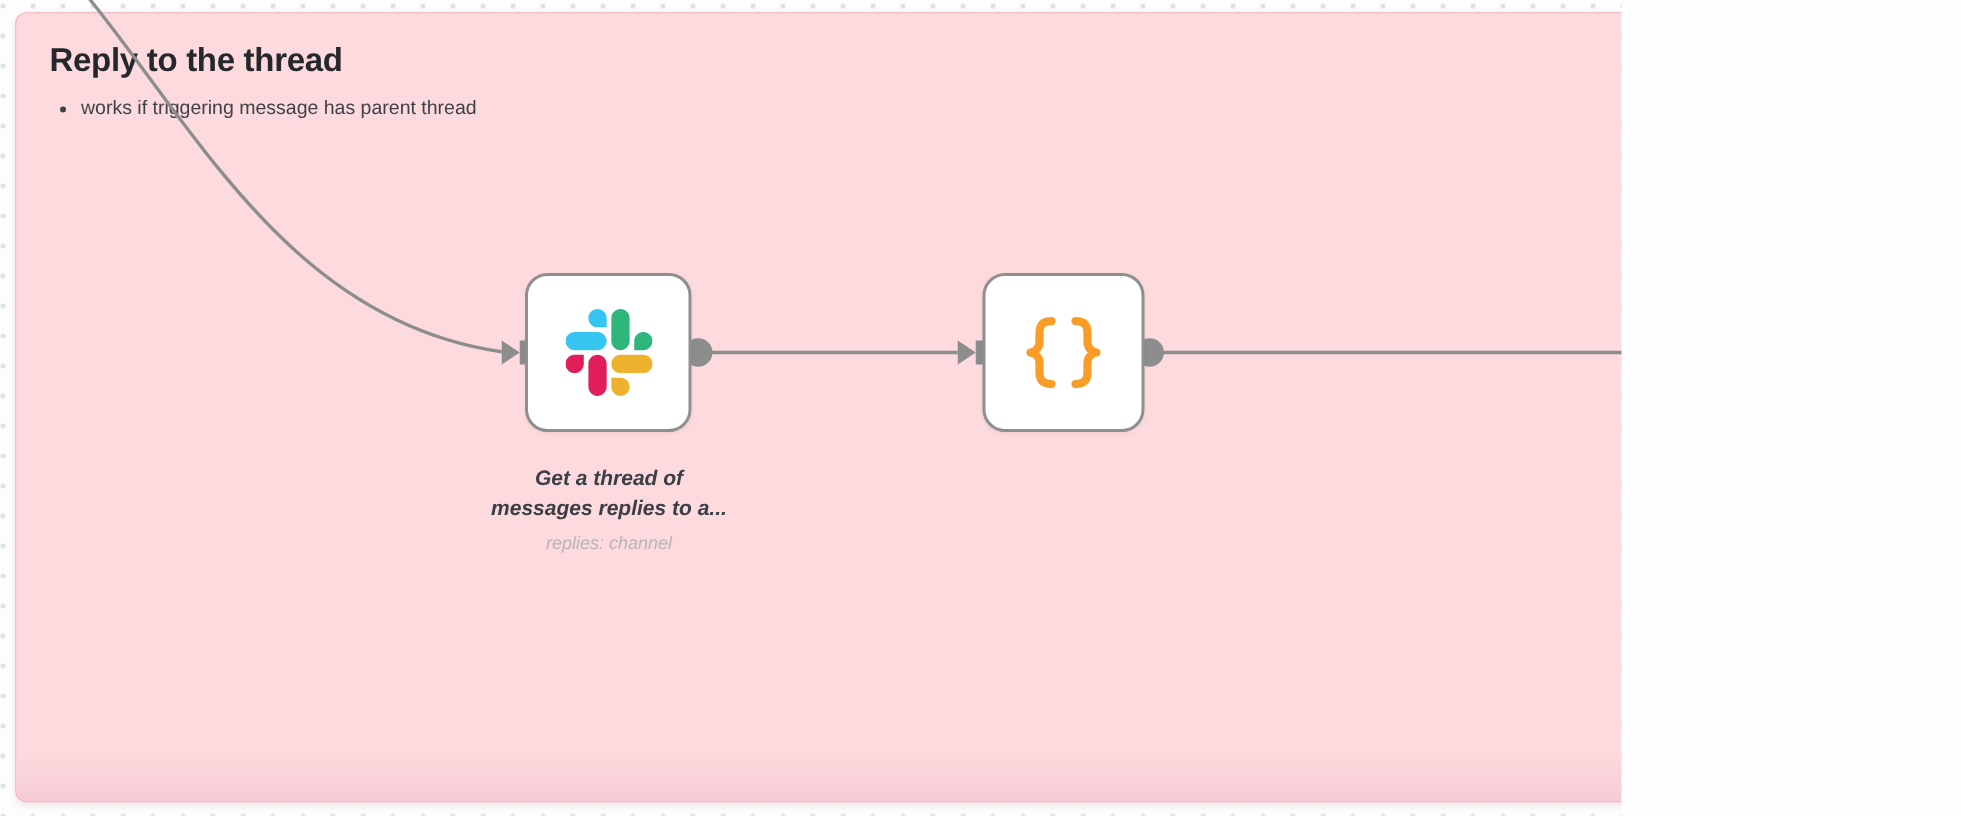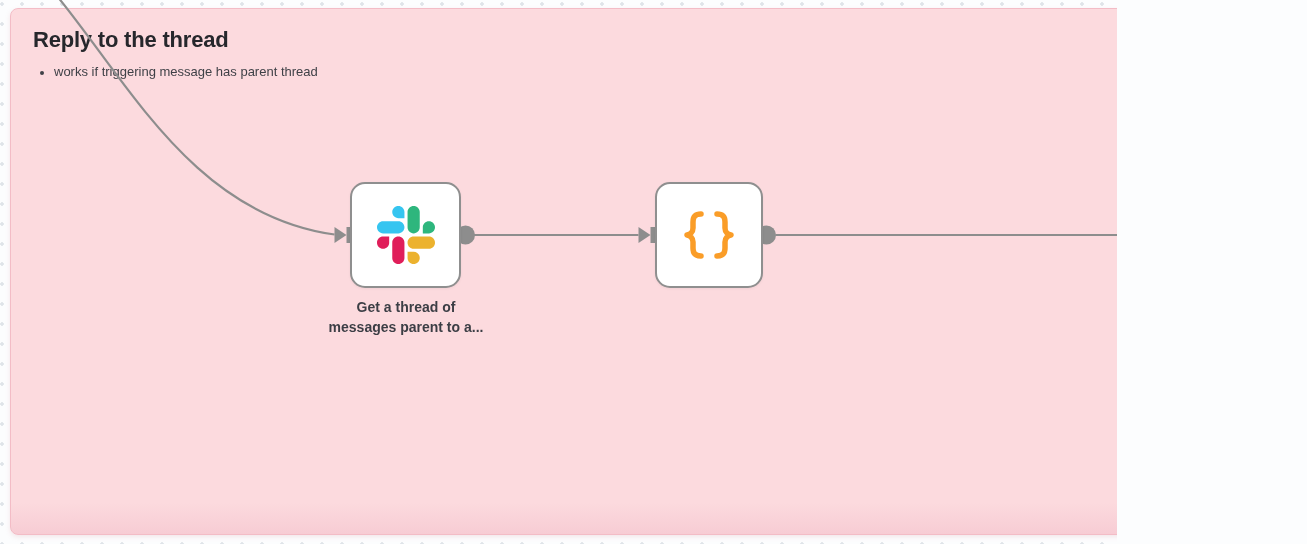--- a/index.html
+++ b/index.html
@@ -2,21 +2,20 @@
 <html><head>
 <meta charset="utf-8">
 <style>
   html,body { margin:0; padding:0; background:#fcfdfe; }
   .canvas {
     position:relative; width:1081px; height:544px; overflow:hidden;
     background-color:#fcfdfe;
     background-image:radial-gradient(circle, #dfe4e9 1.5px, transparent 2px);
     background-size:20px 20px; background-position:-8px -6px;
     font-family:"Liberation Sans", sans-serif;
-    padding-left:36px;
   }
   .sticky {
     position:absolute; left:10px; top:8px; width:1287px; height:527px;
     box-sizing:border-box; border-radius:8px;
     background:linear-gradient(180deg,#fcdade 0%, #fcdade 94%, #f7ccd4 100%);
     border:1px solid #f3bcc6;
     box-shadow:0 2px 5px rgba(205,125,140,0.18);
     padding:17px 22px; z-index:1; cursor:default;
   }
   .sticky-title {
@@ -33,21 +32,21 @@
     background:#ffffff; border:2.2px solid #8f8f8f; border-radius:15px;
     display:flex; align-items:center; justify-content:center;
     z-index:3; cursor:pointer; box-shadow:0 1px 3px rgba(0,0,0,0.05);
   }
   .node-slack { left:350px; }
   .node-code  { left:655px; width:108px; }
   .node-label {
     position:absolute; z-index:3; text-align:center;
     font-size:14px; font-weight:600; color:#3c3e45; line-height:20px;
   }
-  .label-slack { left:286px; top:297px; width:240px; }
+  .label-slack { left:286px; top:308px; width:240px;font-style:italic; }
   .label-code  { left:589px; top:298px; width:240px; }
   .node-subtitle { font-weight:400; font-size:12px; color:#bab3b7; margin-top:4px; }
 </style>
 </head>
 <body>
 
 <div class="canvas">
 
   <div class="sticky">
     <div class="sticky-title">Reply to the thread</div>
@@ -88,17 +87,18 @@
         <g fill="none" stroke="#fa9d28" stroke-width="5.5" stroke-linecap="round" stroke-linejoin="round">
           <path d="M22 5 C15 5 14 9 14 13 L14 19 C14 23 11 25.5 8 26 C11 26.5 14 29 14 33 L14 39 C14 43 15 47 22 47"></path>
           <path d="M38 5 C45 5 46 9 46 13 L46 19 C46 23 49 25.5 52 26 C49 26.5 46 29 46 33 L46 39 C46 43 45 47 38 47"></path>
         </g>
       </svg>
     </span>
   </div>
 
   <div class="node-label label-slack">
     <div>Get a thread of</div>
-    <div>messages parent to a...</div>
+    <div>messages replies to a...</div>
+    <div class="node-subtitle">replies: channel</div>
   </div>
 
 
 </div>
 
 </body></html>

